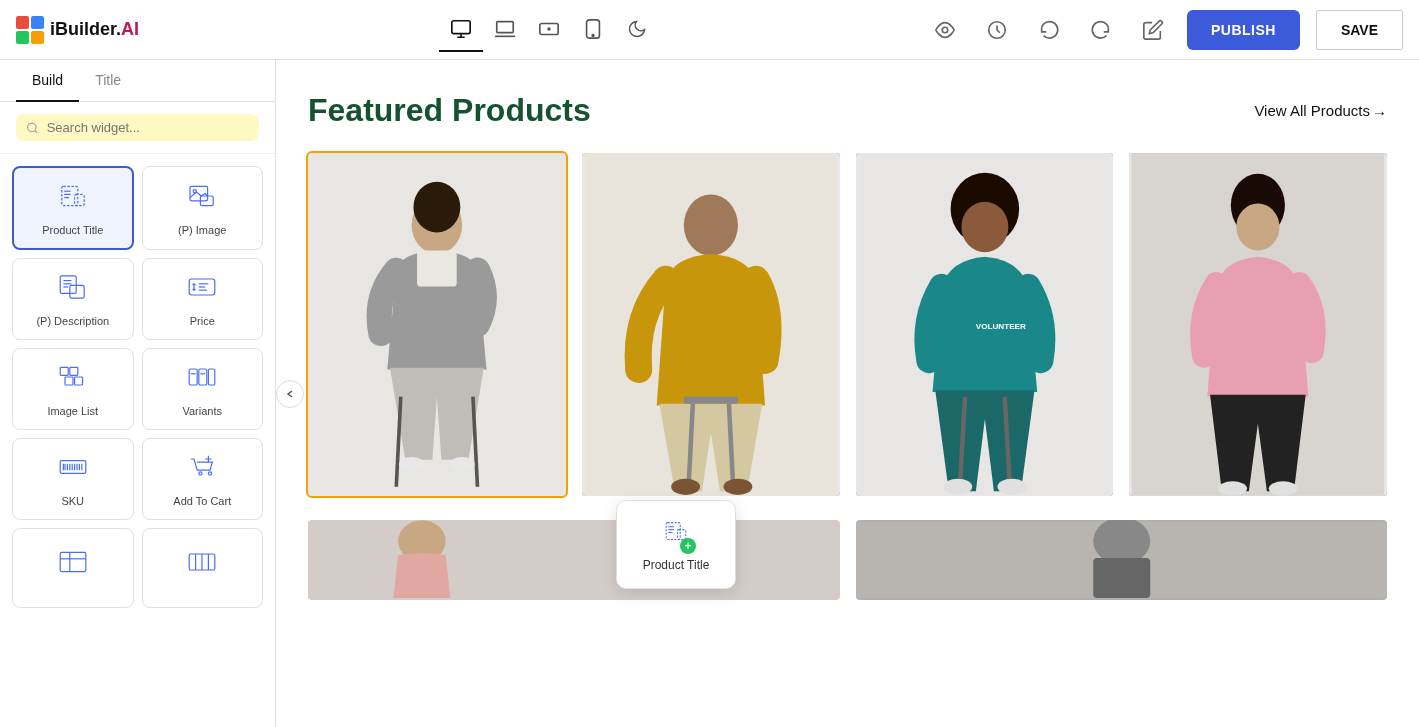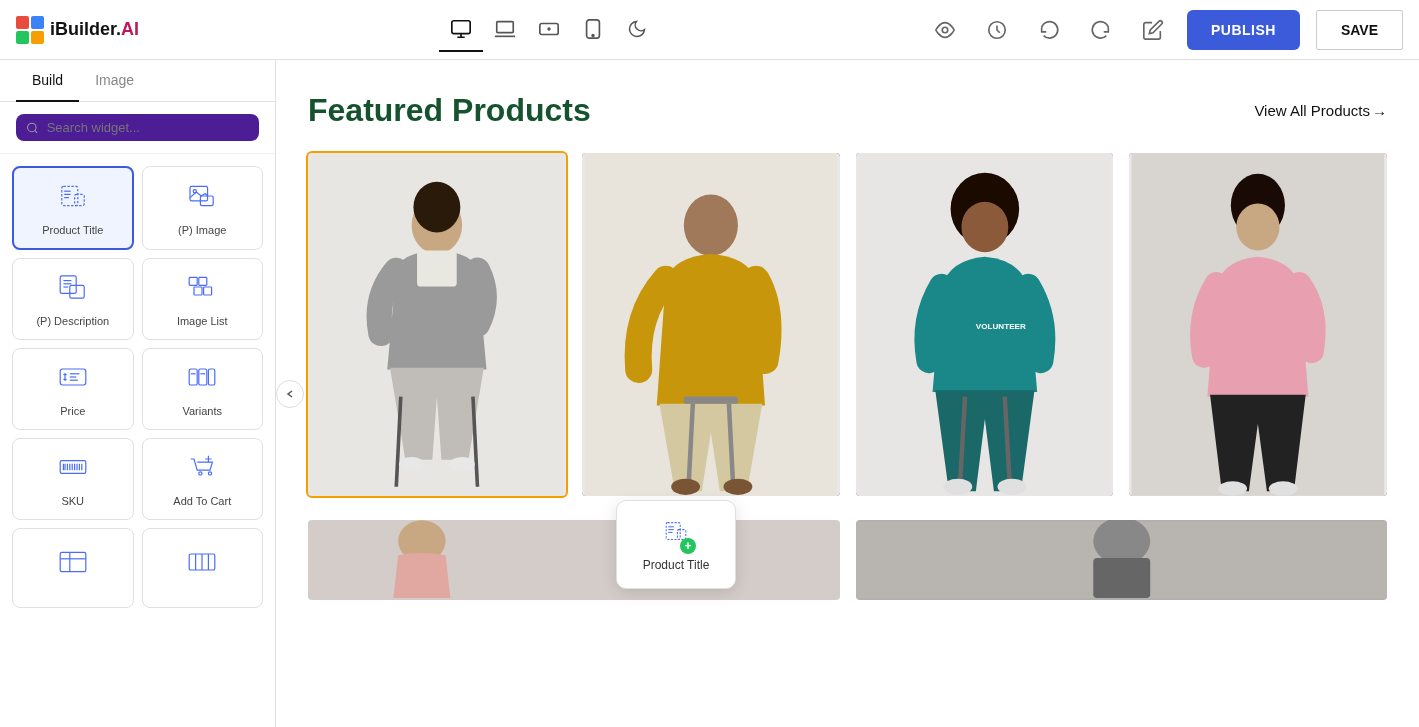--- a/index.html
+++ b/index.html
@@ -122,21 +122,21 @@
     .sidebar-tab.active {
       color: #111;
       border-bottom: 2px solid #111;
     }
     .search-box {
       padding: 12px 16px;
       border-bottom: 1px solid #f0f0f0;
     }
     .search-input-wrap {
       display: flex; align-items: center;
-      background: #4c1d95;
+      background: #fef9c3;
       border-radius: 8px;
       padding: 6px 10px;
       gap: 8px;
     }
     .search-input-wrap input {
       border: none; background: transparent;
       font-size: 13px; color: #888;
       outline: none; width: 100%;
     }
     .widget-grid {
@@ -387,21 +387,21 @@
     <button class="btn-publish">PUBLISH</button>
     <button class="btn-save">SAVE</button>
   </div>
 </nav>
 
 <div class="main-layout">
 
   <aside class="sidebar">
     <div class="sidebar-tabs">
       <div class="sidebar-tab active">Build</div>
-      <div class="sidebar-tab">Image</div>
+      <div class="sidebar-tab">Title</div>
     </div>
     <div class="search-box">
       <div class="search-input-wrap">
         <svg width="14" height="14" viewBox="0 0 24 24" fill="none" stroke="#999" stroke-width="2">
             <circle cx="11" cy="11" r="8"></circle>
             <line x1="21" y1="21" x2="16.65" y2="16.65"></line>
           </svg>
         <input type="text" placeholder="Search widget..." style="">
       </div>
     </div>
@@ -437,47 +437,47 @@
         <div class="widget-icon">
           <svg width="32" height="32" viewBox="0 0 40 40" fill="none" stroke="#4a6cf7" stroke-width="1.5">
             <rect x="4" y="6" width="20" height="22" rx="2"></rect>
             <rect x="16" y="18" width="18" height="16" rx="2"></rect>
             <line x1="8" y1="12" x2="18" y2="12"></line>
             <line x1="8" y1="16" x2="18" y2="16"></line>
             <line x1="8" y1="20" x2="14" y2="20"></line>
           </svg>
         </div>
         <span class="widget-label">(P) Description</span>
-      </div>
-
-      <div class="widget-item">
-        <div class="widget-icon">
-          <svg width="32" height="32" viewBox="0 0 40 40" fill="none" stroke="#4a6cf7" stroke-width="1.5">
-            <rect x="4" y="8" width="10" height="10" rx="1"></rect>
-            <rect x="16" y="8" width="10" height="10" rx="1"></rect>
-            <rect x="10" y="20" width="10" height="10" rx="1"></rect>
-            <rect x="22" y="20" width="10" height="10" rx="1"></rect>
-          </svg>
-        </div>
-        <span class="widget-label">Image List</span>
       </div>
 
       <div class="widget-item">
         <div class="widget-icon">
           <svg width="32" height="32" viewBox="0 0 40 40" fill="none" stroke="#4a6cf7" stroke-width="1.5">
             <rect x="4" y="10" width="32" height="20" rx="3"></rect>
             <line x1="10" y1="15" x2="10" y2="25"></line>
             <line x1="8" y1="17" x2="12" y2="17"></line>
             <line x1="8" y1="23" x2="12" y2="23"></line>
             <line x1="16" y1="16" x2="28" y2="16"></line>
             <line x1="16" y1="20" x2="24" y2="20"></line>
             <line x1="16" y1="24" x2="26" y2="24"></line>
           </svg>
         </div>
         <span class="widget-label">Price</span>
+      </div>
+
+      <div class="widget-item">
+        <div class="widget-icon">
+          <svg width="32" height="32" viewBox="0 0 40 40" fill="none" stroke="#4a6cf7" stroke-width="1.5">
+            <rect x="4" y="8" width="10" height="10" rx="1"></rect>
+            <rect x="16" y="8" width="10" height="10" rx="1"></rect>
+            <rect x="10" y="20" width="10" height="10" rx="1"></rect>
+            <rect x="22" y="20" width="10" height="10" rx="1"></rect>
+          </svg>
+        </div>
+        <span class="widget-label">Image List</span>
       </div>
 
       <div class="widget-item">
         <div class="widget-icon">
           <svg width="32" height="32" viewBox="0 0 40 40" fill="none" stroke="#4a6cf7" stroke-width="1.5">
             <rect x="4" y="10" width="10" height="20" rx="2"></rect>
             <rect x="16" y="10" width="10" height="20" rx="2"></rect>
             <rect x="28" y="10" width="8" height="20" rx="2"></rect>
             <line x1="6" y1="16" x2="12" y2="16"></line>
             <line x1="18" y1="16" x2="24" y2="16"></line>

